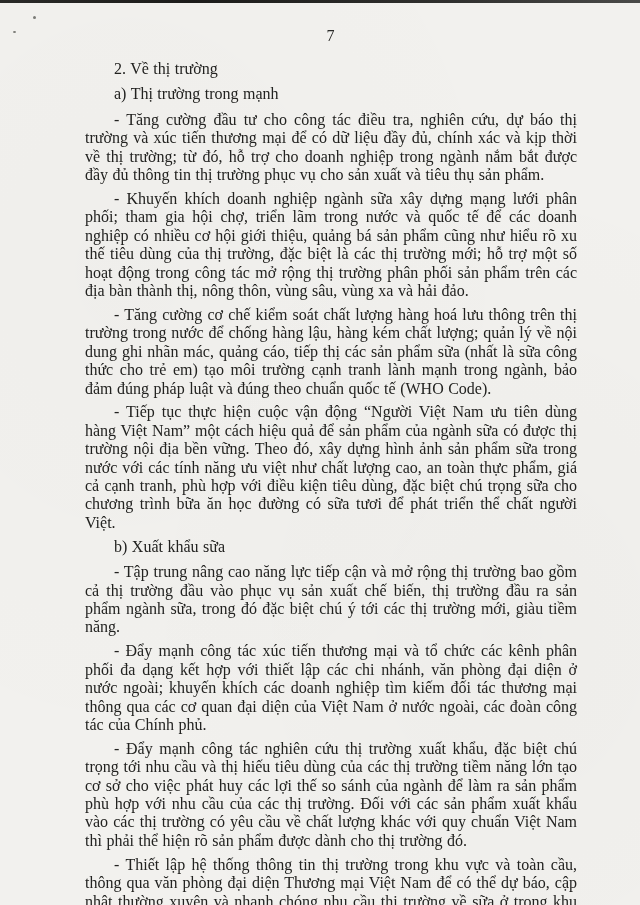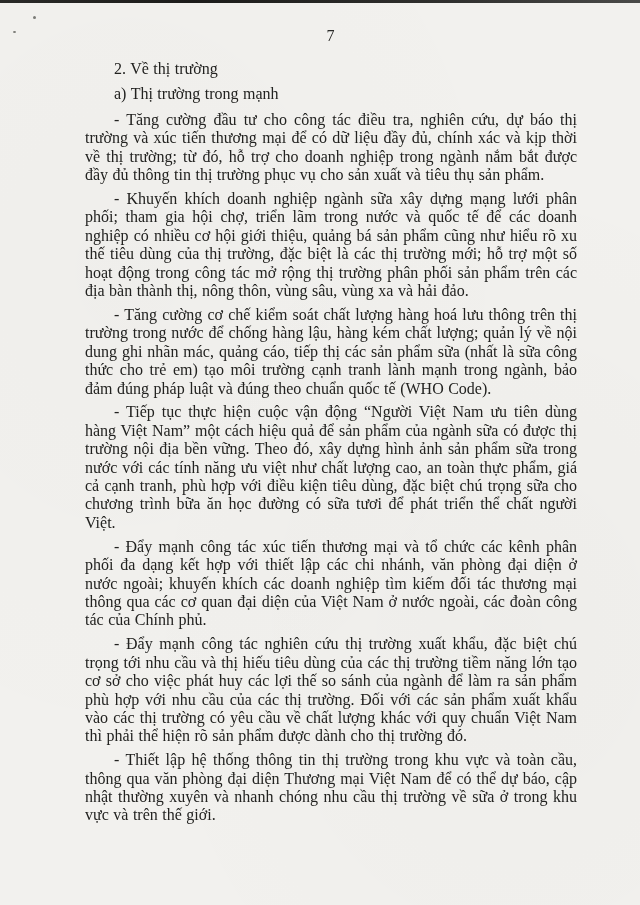--- a/index.html
+++ b/index.html
@@ -84,21 +84,23 @@
     <p class="subheading para">a) Thị trường trong mạnh</p>
 
     <p class="para">- Tăng cường đầu tư cho công tác điều tra, nghiên cứu, dự báo thị trường và xúc tiến thương mại để có dữ liệu đầy đủ, chính xác và kịp thời về thị trường; từ đó, hỗ trợ cho doanh nghiệp trong ngành nắm bắt được đầy đủ thông tin thị trường phục vụ cho sản xuất và tiêu thụ sản phẩm.</p>
 
     <p class="para">- Khuyến khích doanh nghiệp ngành sữa xây dựng mạng lưới phân phối; tham gia hội chợ, triển lãm trong nước và quốc tế để các doanh nghiệp có nhiều cơ hội giới thiệu, quảng bá sản phẩm cũng như hiểu rõ xu thế tiêu dùng của thị trường, đặc biệt là các thị trường mới; hỗ trợ một số hoạt động trong công tác mở rộng thị trường phân phối sản phẩm trên các địa bàn thành thị, nông thôn, vùng sâu, vùng xa và hải đảo.</p>
 
     <p class="para">- Tăng cường cơ chế kiểm soát chất lượng hàng hoá lưu thông trên thị trường trong nước để chống hàng lậu, hàng kém chất lượng; quản lý về nội dung ghi nhãn mác, quảng cáo, tiếp thị các sản phẩm sữa (nhất là sữa công thức cho trẻ em) tạo môi trường cạnh tranh lành mạnh trong ngành, bảo đảm đúng pháp luật và đúng theo chuẩn quốc tế (WHO Code).</p>
 
     <p class="para">- Tiếp tục thực hiện cuộc vận động “Người Việt Nam ưu tiên dùng hàng Việt Nam” một cách hiệu quả để sản phẩm của ngành sữa có được thị trường nội địa bền vững. Theo đó, xây dựng hình ảnh sản phẩm sữa trong nước với các tính năng ưu việt như chất lượng cao, an toàn thực phẩm, giá cả cạnh tranh, phù hợp với điều kiện tiêu dùng, đặc biệt chú trọng sữa cho chương trình bữa ăn học đường có sữa tươi để phát triển thể chất người Việt.</p>
 
+    <p class="subheading para">b) Xuất khẩu sữa</p>
 
+    <p class="para">- Tập trung nâng cao năng lực tiếp cận và mở rộng thị trường bao gồm cả thị trường đầu vào phục vụ sản xuất chế biến, thị trường đầu ra sản phẩm ngành sữa, trong đó đặc biệt chú ý tới các thị trường mới, giàu tiềm năng.</p>
 
     <p class="para">- Đẩy mạnh công tác xúc tiến thương mại và tổ chức các kênh phân phối đa dạng kết hợp với thiết lập các chi nhánh, văn phòng đại diện ở nước ngoài; khuyến khích các doanh nghiệp tìm kiếm đối tác thương mại thông qua các cơ quan đại diện của Việt Nam ở nước ngoài, các đoàn công tác của Chính phủ.</p>
 
     <p class="para">- Đẩy mạnh công tác nghiên cứu thị trường xuất khẩu, đặc biệt chú trọng tới nhu cầu và thị hiếu tiêu dùng của các thị trường tiềm năng lớn tạo cơ sở cho việc phát huy các lợi thế so sánh của ngành để làm ra sản phẩm phù hợp với nhu cầu của các thị trường. Đối với các sản phẩm xuất khẩu vào các thị trường có yêu cầu về chất lượng khác với quy chuẩn Việt Nam thì phải thể hiện rõ sản phẩm được dành cho thị trường đó.</p>
 
     <p class="para">- Thiết lập hệ thống thông tin thị trường trong khu vực và toàn cầu, thông qua văn phòng đại diện Thương mại Việt Nam để có thể dự báo, cập nhật thường xuyên và nhanh chóng nhu cầu thị trường về sữa ở trong khu vực và trên thế giới.</p>
 
   </div>
 </div>
 

